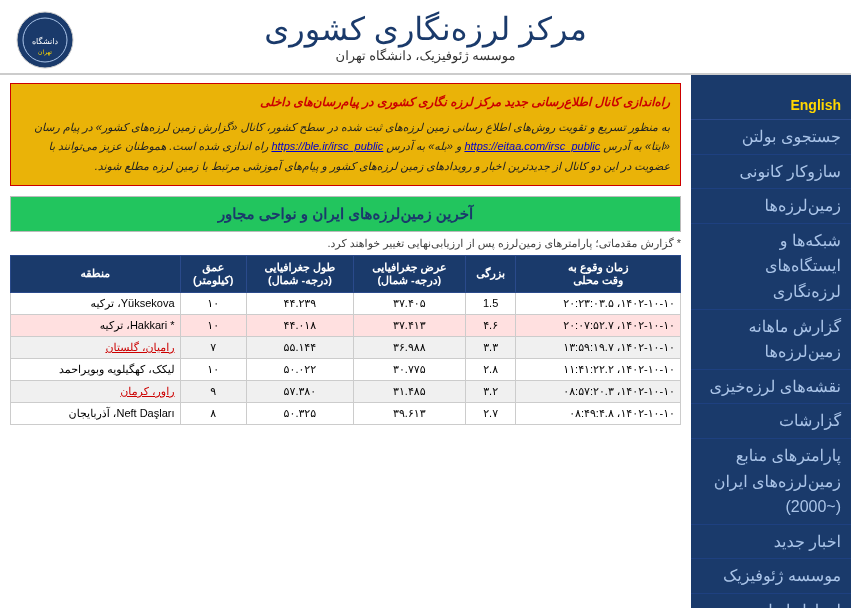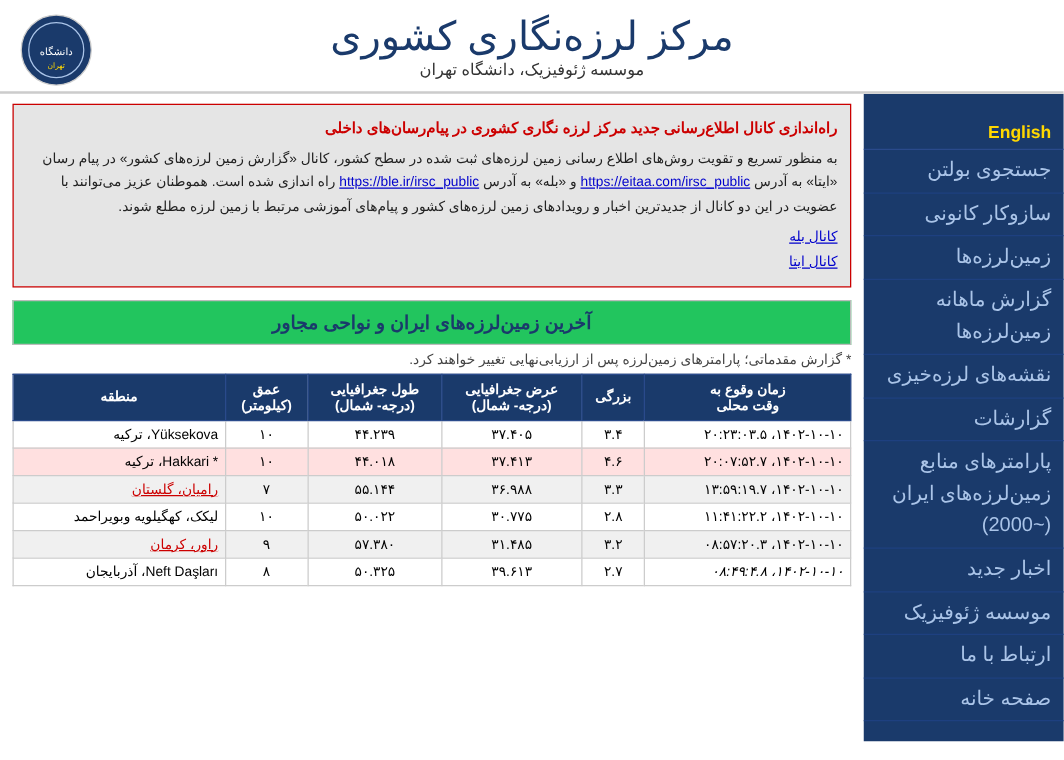--- a/index.html
+++ b/index.html
@@ -78,28 +78,29 @@
     
     .content {
       flex: 1;
       padding: 8px 10px;
       direction: rtl;
     }
 
     
     .news-box {
       border: 1px solid #cc0000;
-      background: #e5e5e5;
+      background: #eab308;
       padding: 8px 10px;
       margin-bottom: 10px;
       font-size: 11px;
       line-height: 1.8;
       color: #222;
       direction: rtl;
       text-align: right;
+      font-style: italic;
     }
     .news-box .news-title {
       color: #cc0000;
       font-weight: bold;
       font-size: 12px;
     }
     .news-box a {
       color: #0000cc;
       text-decoration: underline;
     }
@@ -205,20 +206,23 @@
     <div class="sidebar-item">
       <span>جستجوی بولتن</span>
     </div>
     <div class="sidebar-item">
       <span>سازوکار کانونی</span>
     </div>
     <div class="sidebar-item">
       <span>زمین‌لرزه‌ها</span>
     </div>
     <div class="sidebar-item">
+      <span>شبکه‌ها و ایستگاه‌های لرزه‌نگاری</span>
+    </div>
+    <div class="sidebar-item">
       <span>گزارش ماهانه زمین‌لرزه‌ها</span>
     </div>
     <div class="sidebar-item">
       <span>نقشه‌های لرزه‌خیزی</span>
     </div>
     <div class="sidebar-item">
       <span>گزارشات</span>
     </div>
     <div class="sidebar-item">
       <span>پارامترهای منابع زمین‌لرزه‌های ایران (~2000)</span>
@@ -238,25 +242,20 @@
   </div>
 
   <div class="content">
 
     <div class="news-box">
       <div class="news-title">
         راه‌اندازی کانال اطلاع‌رسانی جدید مرکز لرزه نگاری کشوری در پیام‌رسان‌های داخلی
       </div>
       <div style="margin-top:4px;">
         به منظور تسریع و تقویت روش‌های اطلاع رسانی زمین لرزه‌های ثبت شده در سطح کشور، کانال «گزارش زمین لرزه‌های کشور» در پیام رسان «ایتا» به آدرس <a href="#">https://eitaa.com/irsc_public</a> و «بله» به آدرس <a href="#">https://ble.ir/irsc_public</a> راه اندازی شده است. هموطنان عزیز می‌توانند با عضویت در این دو کانال از جدیدترین اخبار و رویدادهای زمین لرزه‌های کشور و پیام‌های آموزشی مرتبط با زمین لرزه مطلع شوند.
-      </div>
-      <div style="margin-top:4px;">
-        <a href="#">کانال بله</a>
-        <br>
-        <a href="#">کانال ایتا</a>
       </div>
     </div>
 
 
     <div class="table-section">
       <div class="table-title">آخرین زمین‌لرزه‌های ایران و نواحی مجاور</div>
       <div class="table-note">* گزارش مقدماتی؛ پارامترهای زمین‌لرزه پس از ارزیابی‌نهایی تغییر خواهند کرد.</div>
 
       <table>
         <thead>
@@ -265,21 +264,21 @@
             <th>بزرگی</th>
             <th>عرض جغرافیایی<br>(درجه- شمال)</th>
             <th>طول جغرافیایی<br>(درجه- شمال)</th>
             <th>عمق<br>(کیلومتر)</th>
             <th>منطقه</th>
           </tr>
         </thead>
         <tbody id="earthquake-tbody">
         <tr class="row-white">
               <td class="time-col" style="direction: rtl; text-align: right;">۱۴۰۲-۱۰-۱۰، ۲۰:۲۳:۰۳.۵</td>
-              <td>۳.۴</td>
+              <td>1.5</td>
               <td>۳۷.۴۰۵</td>
               <td>۴۴.۲۳۹</td>
               <td>۱۰</td>
               <td class="region-col">Yüksekova، ترکیه</td>
             </tr>
             <tr class="row-pink">
               <td class="time-col" style="direction: rtl; text-align: right;">۱۴۰۲-۱۰-۱۰، ۲۰:۰۷:۵۲.۷</td>
               <td>۴.۶</td>
               <td>۳۷.۴۱۳</td>
               <td>۴۴.۰۱۸</td>
@@ -304,21 +303,21 @@
             </tr>
             <tr class="row-light">
               <td class="time-col" style="direction: rtl; text-align: right;">۱۴۰۲-۱۰-۱۰، ۰۸:۵۷:۲۰.۳</td>
               <td>۳.۲</td>
               <td>۳۱.۴۸۵</td>
               <td>۵۷.۳۸۰</td>
               <td>۹</td>
               <td class="region-col"><a href="#">راور، کرمان</a></td>
             </tr>
             <tr class="row-white">
-              <td class="time-col" style="direction: rtl; text-align: right; font-style: italic;">۱۴۰۲-۱۰-۱۰، ۰۸:۴۹:۴.۸</td>
+              <td class="time-col" style="direction: rtl; text-align: right;">۱۴۰۲-۱۰-۱۰، ۰۸:۴۹:۴.۸</td>
               <td>۲.۷</td>
               <td>۳۹.۶۱۳</td>
               <td>۵۰.۳۲۵</td>
               <td>۸</td>
               <td class="region-col">Neft Daşları، آذربایجان</td>
             </tr>
           </tbody>
       </table>
     </div>
 

